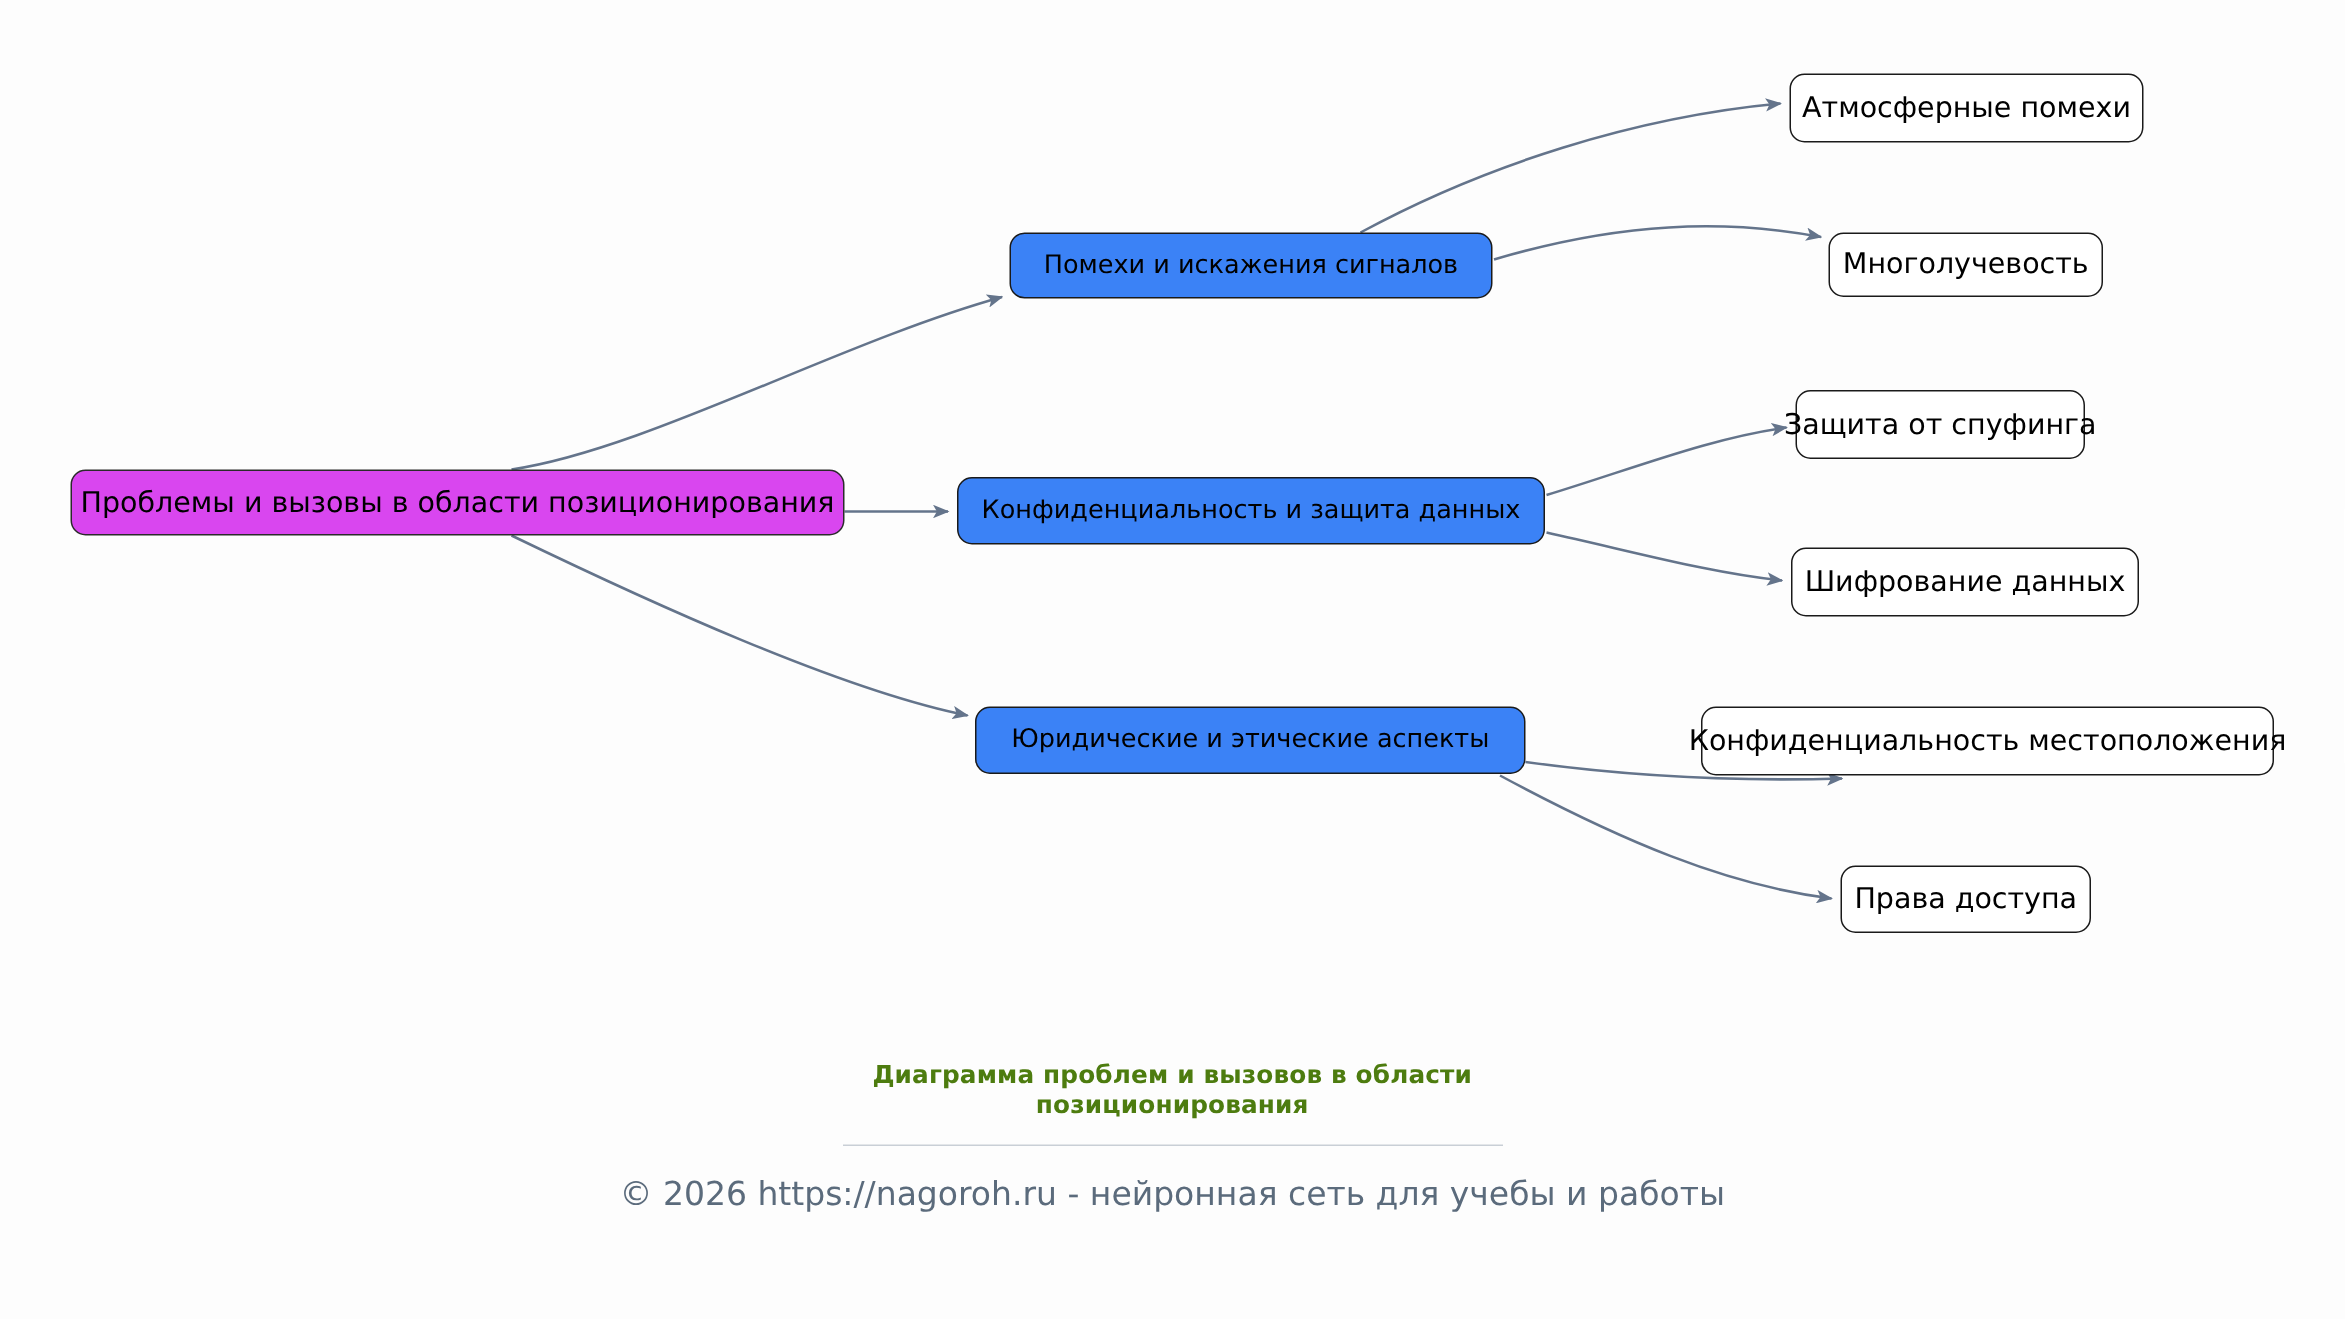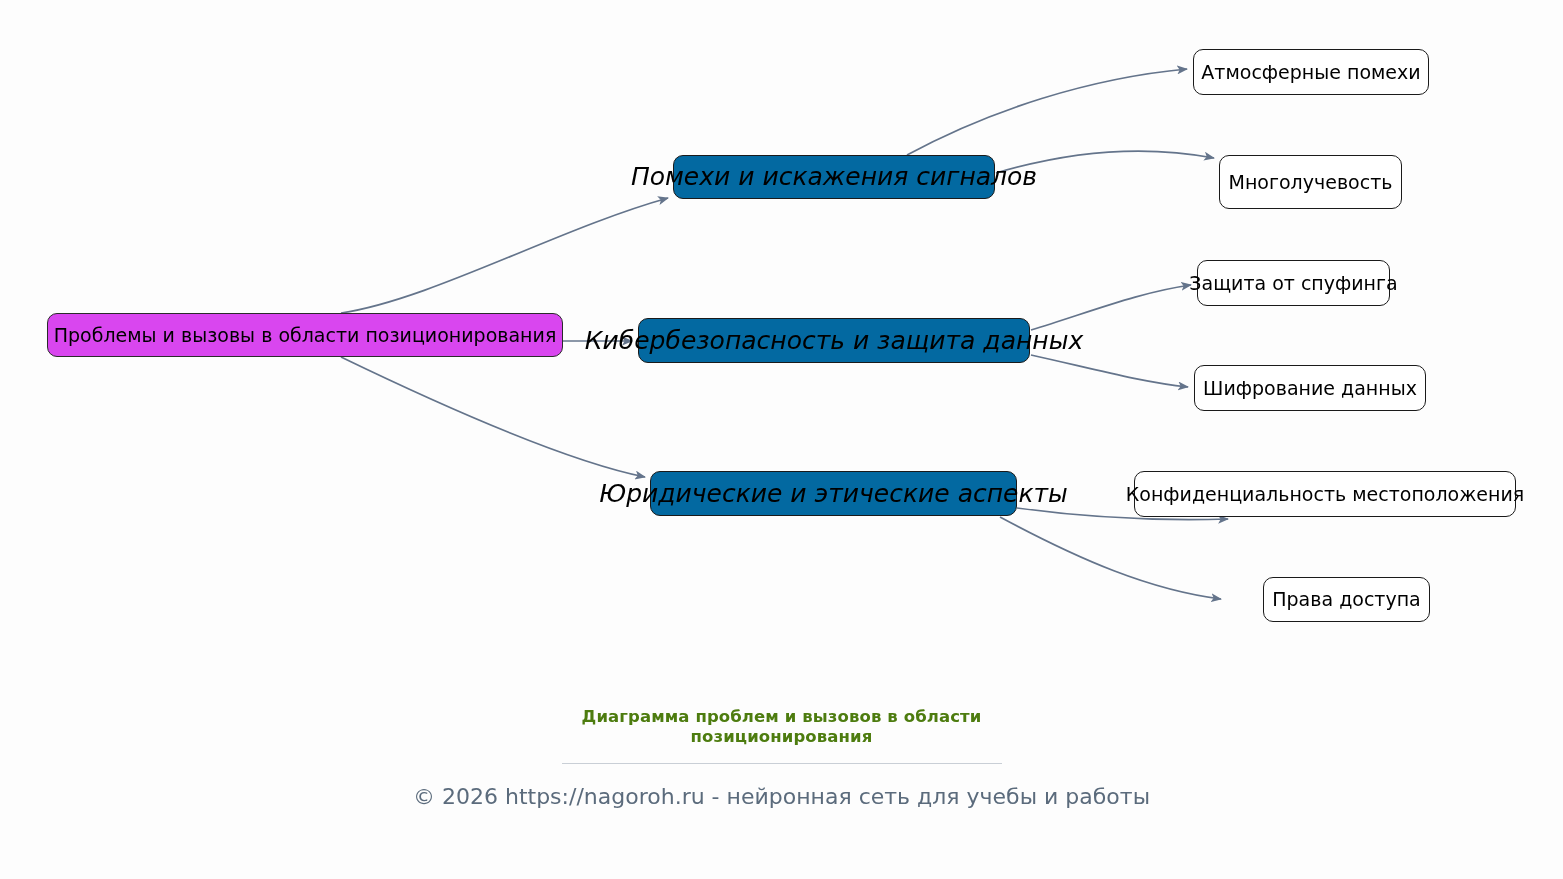--- a/index.html
+++ b/index.html
@@ -36,26 +36,25 @@
     line-height: 1.1;
   }
   .node-root {
     background: #d946ef;
     border: 1.6px solid #2b2b2b;
     border-radius: 10px;
     color: #000000;
     font-size: 19px;
   }
   .node-branch {
-    background: #0369a1;
+    background: #3b82f6;
     border: 1.6px solid #1a1a1a;
     border-radius: 10px;
     color: #000000;
-    font-size: 25px;
-    font-style: italic;
+    font-size: 17px;
   }
   .node-leaf {
     background: #ffffff;
     border: 1.6px solid #1a1a1a;
     border-radius: 10px;
     color: #000000;
     font-size: 19px;
   }
   #footer {
     position: absolute;
@@ -102,29 +101,29 @@
         <path d="M 1031,330 C 1090,312 1140,292 1191,285"></path>
         <path d="M 1031,355 C 1090,368 1140,382 1188,387"></path>
         <path d="M 1017,508 C 1090,518 1160,521 1228,519"></path>
         <path d="M 1000,517 C 1080,560 1150,590 1221,599"></path>
       </g>
   </svg>
 
   <div class="node node-root" style="left: 47px; top: 313px; width: 516px; height: 44px;">Проблемы и вызовы в области позиционирования</div>
 
   <div class="node node-branch" style="left: 673px; top: 155px; width: 322px; height: 44px;">Помехи и искажения сигналов</div>
-  <div class="node node-branch" style="left: 638px; top: 318px; width: 392px; height: 45px;">Кибербезопасность и защита данных</div>
+  <div class="node node-branch" style="left: 638px; top: 318px; width: 392px; height: 45px;">Конфиденциальность и защита данных</div>
   <div class="node node-branch" style="left: 650px; top: 471px; width: 367px; height: 45px;">Юридические и этические аспекты</div>
 
   <div class="node node-leaf" style="left: 1193px; top: 49px; width: 236px; height: 46px;">Атмосферные помехи</div>
-  <div class="node node-leaf" style="left: 1219px; top: 155px; width: 183px; height: 54px;">Многолучевость</div>
+  <div class="node node-leaf" style="left: 1219px; top: 155px; width: 183px; height: 43px;">Многолучевость</div>
   <div class="node node-leaf" style="left: 1197px; top: 260px; width: 193px; height: 46px;">Защита от спуфинга</div>
   <div class="node node-leaf" style="left: 1134px; top: 471px; width: 382px; height: 46px;">Конфиденциальность местоположения</div>
   <div class="node node-leaf" style="left: 1194px; top: 365px; width: 232px; height: 46px;">Шифрование данных</div>
-  <div class="node node-leaf" style="left: 1227px; top: 577px; width: 167px; height: 45px; margin-left: 36px;">Права доступа</div>
+  <div class="node node-leaf" style="left: 1227px; top: 577px; width: 167px; height: 45px;">Права доступа</div>
 
   <div id="footer" style="top:707px;">
     <div id="footer-title">
       <div>Диаграмма проблем и вызовов в области</div>
       <div>позиционирования</div>
     </div>
     <div id="footer-rule"></div>
     <div id="footer-copy">© 2026 https://nagoroh.ru - нейронная сеть для учебы и работы</div>
   </div>
 

